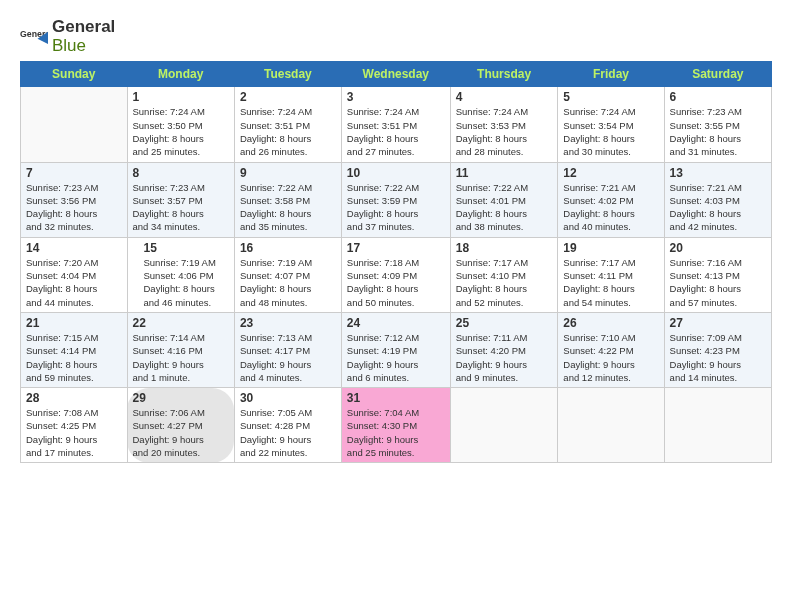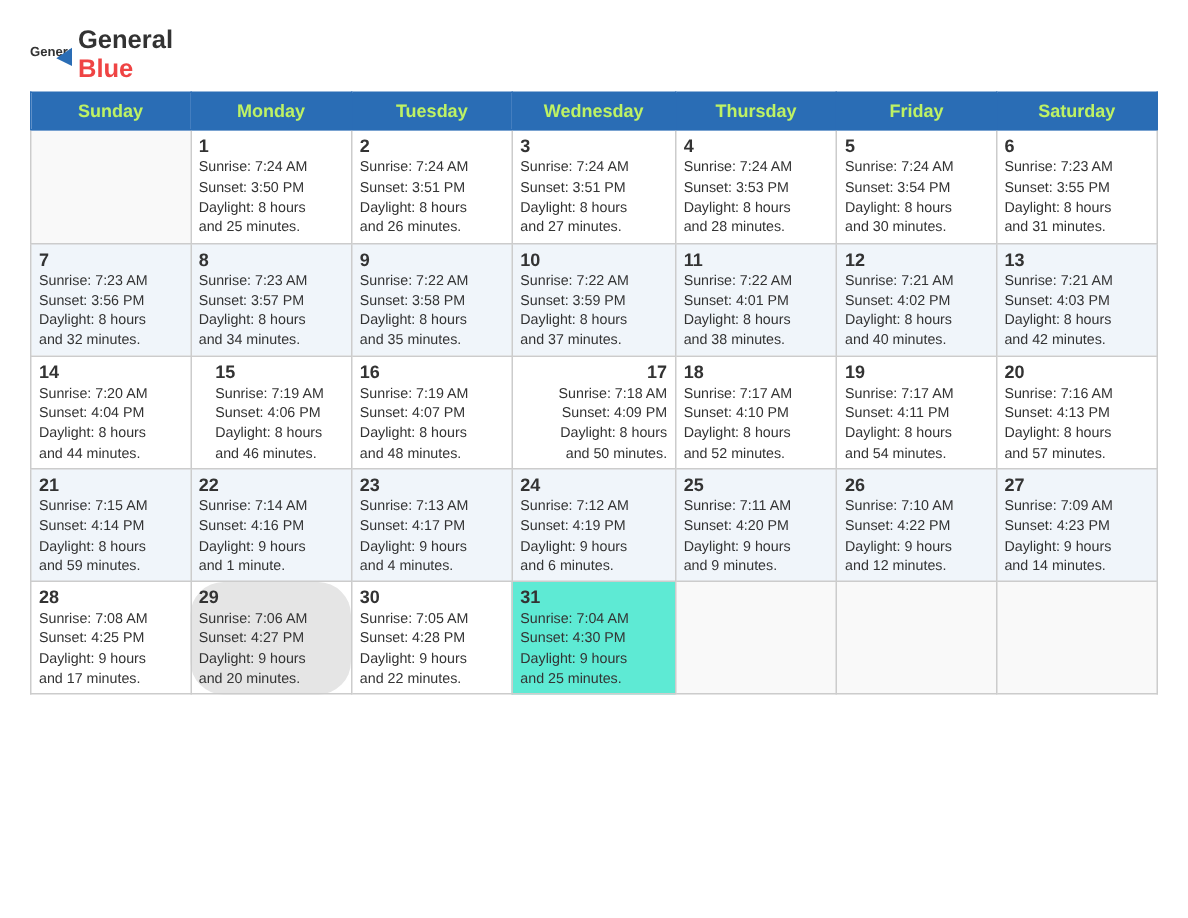--- a/index.html
+++ b/index.html
@@ -96,21 +96,21 @@
 <div class="page">
   <div class="header-row">
     <div class="logo">
       <svg class="logo-icon" viewBox="0 0 32 32" xmlns="http://www.w3.org/2000/svg">
         <text x="0" y="16" font-size="10" font-weight="bold" fill="#333">General</text>
         <polygon points="20,18 32,10 32,24" fill="#2a6db5"></polygon>
       </svg>
       <div>
         <div style="display:flex;flex-direction:column;line-height:1.1;">
           <span style="font-size:17px;font-weight:bold;color:#333;">General</span>
-          <span style="font-size:17px;font-weight:bold;color:#ef4444;">Blue</span>
+          <span style="font-size:17px;font-weight:normal;color:#4d7c0f;">Blue</span>
         </div>
       </div>
     </div>
     <div class="title-block">
       <div class="month-title"></div>
       <div class="subtitle"></div>
     </div>
   </div>
 
   <table class="calendar">
@@ -189,21 +189,21 @@
             <div class="day-info">Sunrise: 7:20 AM<br>Sunset: 4:04 PM<br>Daylight: 8 hours<br>and 44 minutes.</div>
           </td>
           <td style="background: rgb(255, 255, 255); padding-left: 16px;">
             <span class="day-num">15</span>
             <div class="day-info">Sunrise: 7:19 AM<br>Sunset: 4:06 PM<br>Daylight: 8 hours<br>and 46 minutes.</div>
           </td>
           <td style="background: rgb(255, 255, 255);">
             <span class="day-num">16</span>
             <div class="day-info">Sunrise: 7:19 AM<br>Sunset: 4:07 PM<br>Daylight: 8 hours<br>and 48 minutes.</div>
           </td>
-          <td style="background: rgb(255, 255, 255); text-align: right;">
+          <td style="background: rgb(255, 255, 255);">
             <span class="day-num">17</span>
             <div class="day-info">Sunrise: 7:18 AM<br>Sunset: 4:09 PM<br>Daylight: 8 hours<br>and 50 minutes.</div>
           </td>
           <td style="background: rgb(255, 255, 255);">
             <span class="day-num">18</span>
             <div class="day-info">Sunrise: 7:17 AM<br>Sunset: 4:10 PM<br>Daylight: 8 hours<br>and 52 minutes.</div>
           </td>
           <td style="background: rgb(255, 255, 255); margin-left: 16px;">
             <span class="day-num">19</span>
             <div class="day-info">Sunrise: 7:17 AM<br>Sunset: 4:11 PM<br>Daylight: 8 hours<br>and 54 minutes.</div>
@@ -249,21 +249,21 @@
             <div class="day-info">Sunrise: 7:08 AM<br>Sunset: 4:25 PM<br>Daylight: 9 hours<br>and 17 minutes.</div>
           </td>
           <td style="background: #e5e5e5; border-radius: 22px;">
             <span class="day-num">29</span>
             <div class="day-info">Sunrise: 7:06 AM<br>Sunset: 4:27 PM<br>Daylight: 9 hours<br>and 20 minutes.</div>
           </td>
           <td style="background: rgb(255, 255, 255);">
             <span class="day-num">30</span>
             <div class="day-info">Sunrise: 7:05 AM<br>Sunset: 4:28 PM<br>Daylight: 9 hours<br>and 22 minutes.</div>
           </td>
-          <td style="background: #5eead4;">
+          <td style="background: #f9a8d4;">
             <span class="day-num">31</span>
             <div class="day-info">Sunrise: 7:04 AM<br>Sunset: 4:30 PM<br>Daylight: 9 hours<br>and 25 minutes.</div>
           </td>
           <td class="empty" style="background: rgb(249, 249, 249);"></td>
           <td class="empty" style="background: rgb(249, 249, 249);"></td>
           <td class="empty" style="background: rgb(249, 249, 249);"></td>
         </tr>
       </tbody>
   </table>
 </div>

